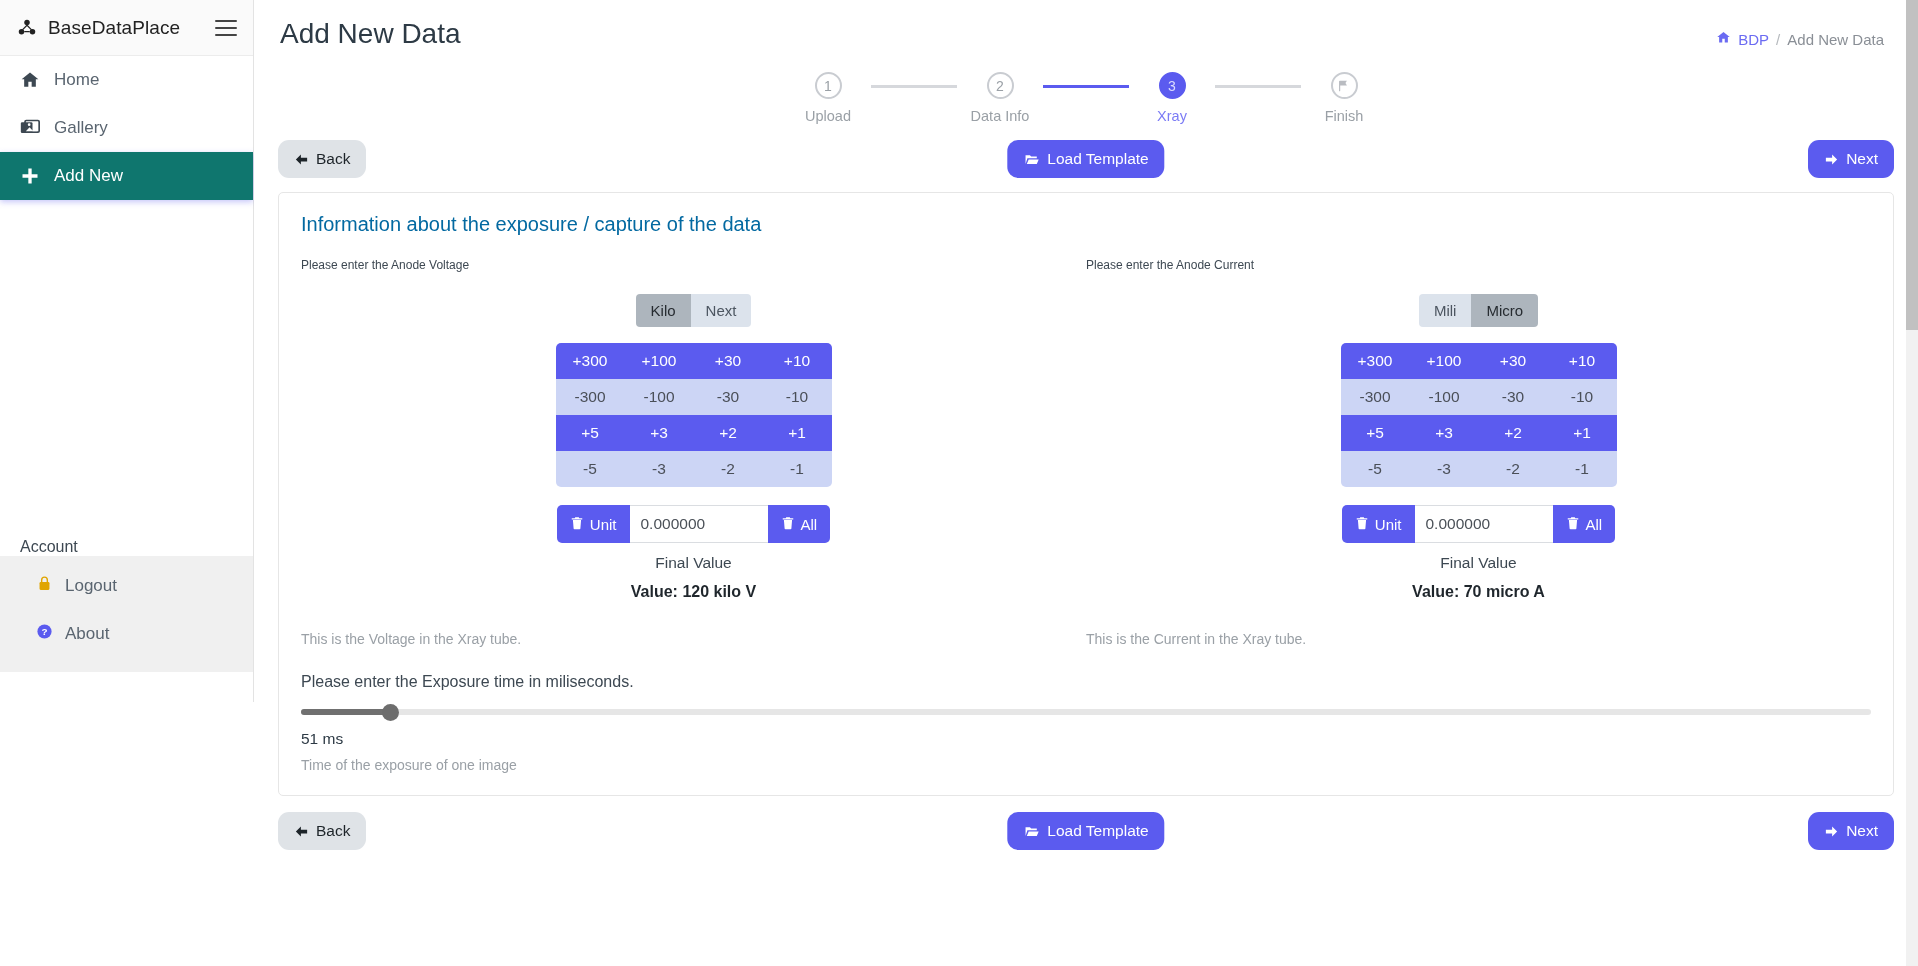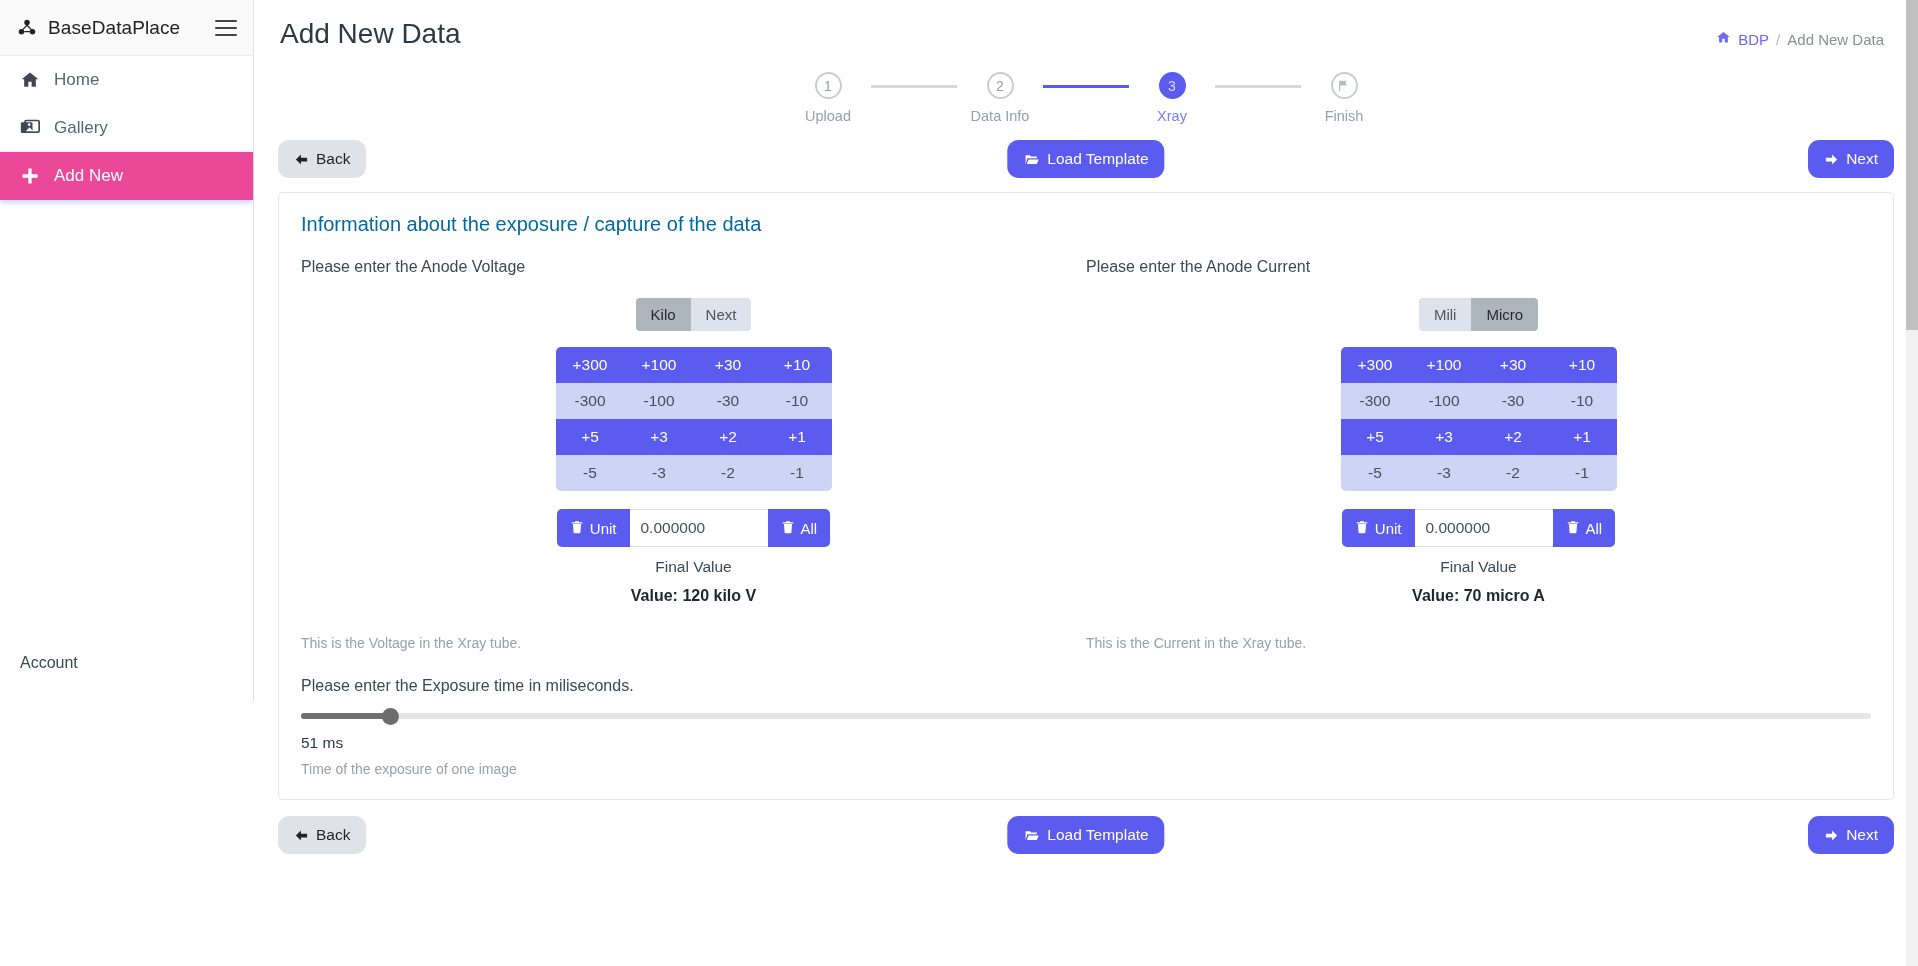--- a/index.html
+++ b/index.html
@@ -40,21 +40,21 @@
   .hamburger span { display:block; height: 2px; background: #444; border-radius: 1px; }
 
   .nav { display: flex; flex-direction: column; }
   .nav-item {
     height: 48px; display: flex; align-items: center; gap: 12px;
     padding: 0 18px; font-size: 17px; color: #5a6570;
     cursor: pointer; text-decoration: none;
   }
   .nav-item .nav-ico { width: 24px; display:flex; align-items:center; justify-content:center; }
   .nav-item.active {
-    background: #ec4899; color: #ffffff;
+    background: #0f766e; color: #ffffff;
     box-shadow: 0 2px 6px rgba(91,91,239,.35);
   }
   .nav-item.active .nav-ico svg { fill: #fff; }
 
   .sidebar-spacer { flex: 1; }
   .account-label {
     font-size: 16px; color: #3d4852; padding: 16px 20px 0 20px;
   }
   .account-box { background: #f0f0f0; padding: 6px 0 14px 0; }
   .account-item {
@@ -117,21 +117,21 @@
 
   
   .card {
     border: 1px solid #e6e6e6; border-radius: 5px;
     margin-top: 14px; padding: 20px 22px 22px 22px;
     background: #fff;
   }
   .card-title { font-size: 20px; color: #0369a1; margin: 0 0 22px 0; font-weight: normal; }
   .cols { display: flex; gap: 0; }
   .col { width: 50%; }
-  .col-label { font-size: 16px; color: #3d4852; margin-bottom: 22px; }
+  .col-label { font-size: 12px; color: #3d4852; margin-bottom: 22px; }
 
   .unitsel { display: flex; justify-content: center; }
   .unitsel-inner { display: flex; border-radius: 4px; overflow: hidden; }
   .useg {
     padding: 8px 15px; font-size: 15px; cursor: pointer;
     background: #dce3ec; color: #4c5560;
   }
   .useg.sel { background: #adb5bd; color: #262b30; }
 
   .numpad { display:flex; justify-content:center; margin-top: 16px; }
@@ -232,20 +232,40 @@
               <path d="M10 3 h4 v7 h7 v4 h-7 v7 h-4 v-7 h-7 v-4 h7 z"></path>
             </svg>
         </span>
         <span>Add New</span>
       </div>
     </nav>
 
     <div class="sidebar-spacer"></div>
 
     <div class="account-label">Account</div>
+    <div class="account-box">
+      <div class="account-item">
+        <span class="nav-ico">
+          <svg viewBox="0 0 24 24" width="17" height="17" fill="#e0a500">
+            <path d="M7 10 V7 a5 5 0 0 1 10 0 v3 h-2 V7 a3 3 0 0 0-6 0 v3 z"></path>
+            <rect x="5" y="10" width="14" height="11" rx="1.6"></rect>
+          </svg>
+        </span>
+        <span>Logout</span>
+      </div>
+      <div class="account-item">
+        <span class="nav-ico">
+          <svg viewBox="0 0 24 24" width="17" height="17">
+            <circle cx="12" cy="12" r="10" fill="#5b5bef"></circle>
+            <text x="12" y="17" font-size="14" text-anchor="middle" fill="#fff" font-family="Liberation Sans, sans-serif" font-weight="bold">?</text>
+          </svg>
+        </span>
+        <span>About</span>
+      </div>
+    </div>
     <div class="sidebar-bottom-pad"></div>
   </aside>
 
   <main class="main">
 
     <div class="topbar">
       <h1 class="page-title">Add New Data</h1>
       <div class="breadcrumb">
         <span class="bc-home">
           <svg viewBox="0 0 24 24" width="15" height="15">

